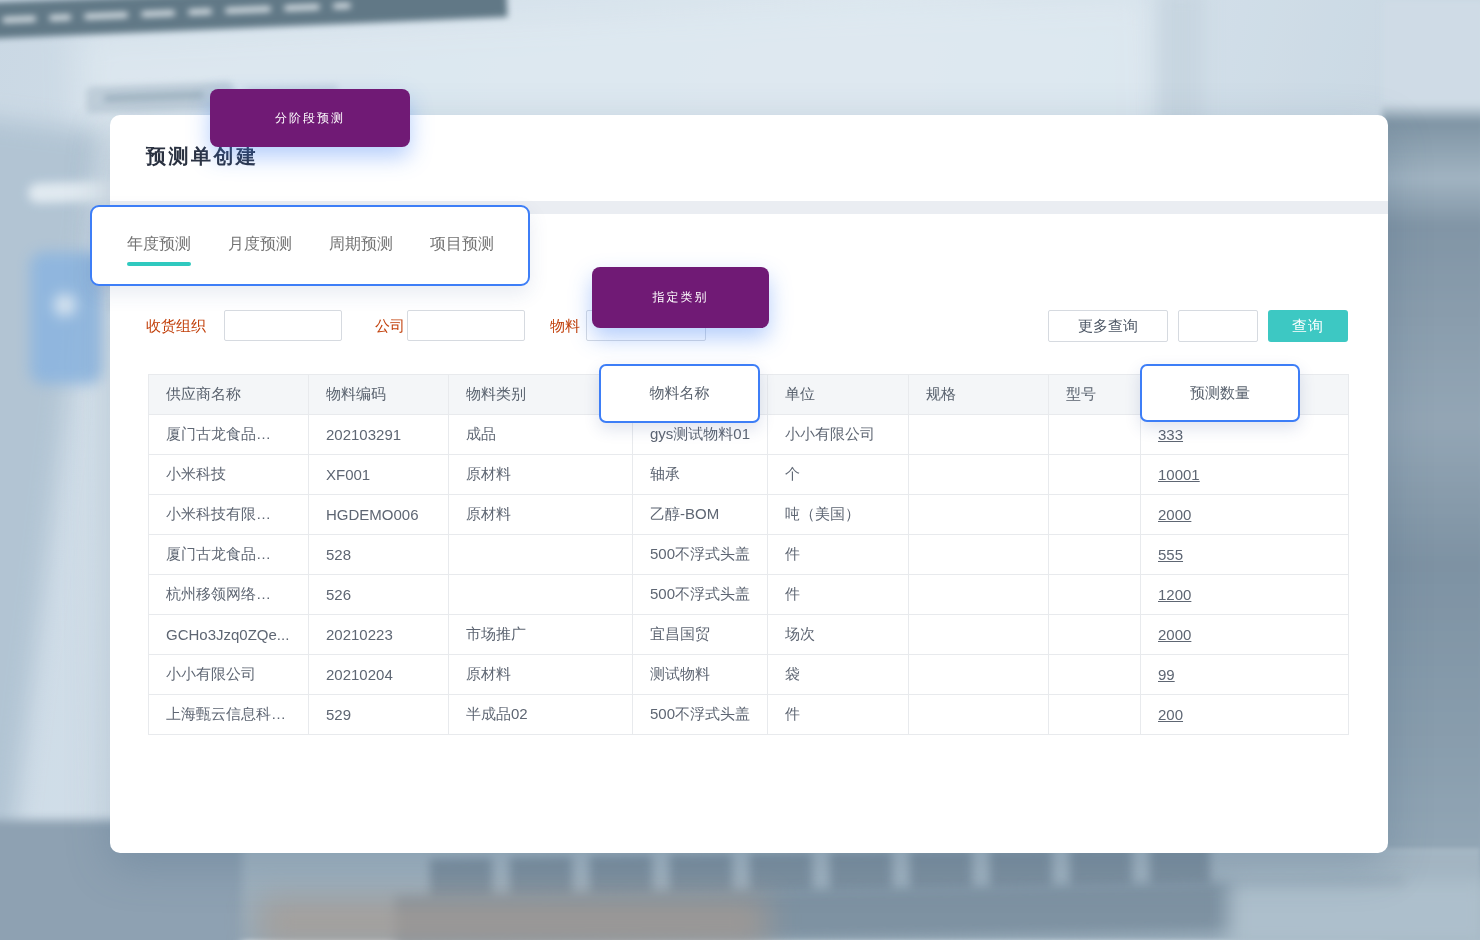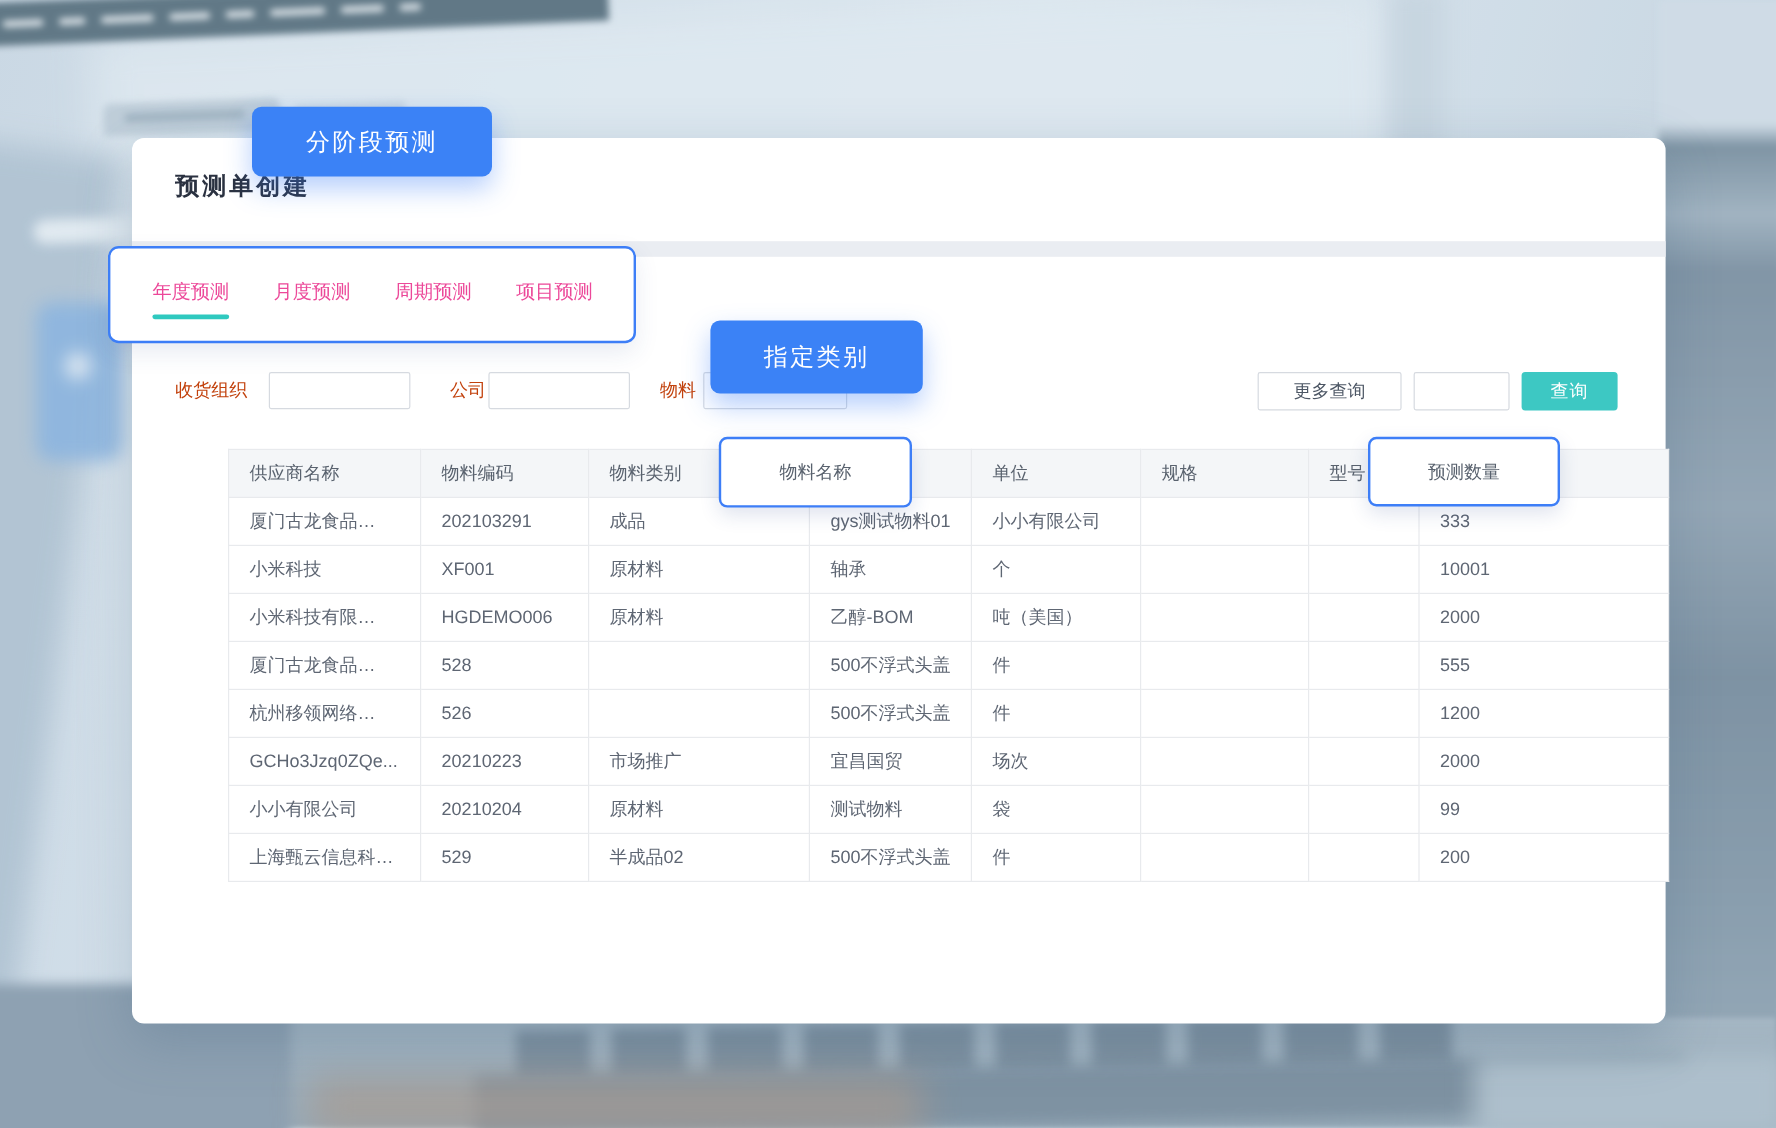--- a/index.html
+++ b/index.html
@@ -59,53 +59,53 @@
   .page-title{position:absolute;left:146px;top:143px;font-size:20px;line-height:26px;font-weight:600;
     color:#2a3140;letter-spacing:2.5px;z-index:2;}
   .gray-band{position:absolute;left:110px;top:201px;width:1278px;height:13px;background:#eaedf2;z-index:2;}
 
   
   .tabs-box{position:absolute;left:90px;top:205px;width:440px;height:81px;box-sizing:border-box;
     background:#fff;border:2px solid #3D7EF7;border-radius:9px;z-index:3;
     display:flex;align-items:center;padding-left:35px;gap:37px;
     box-shadow:0 8px 20px rgba(40,70,140,.10);}
   .tab{display:flex;flex-direction:column;align-items:center;margin-top:8px;cursor:pointer;}
-  .tab span{font-size:16px;color:#ec4899;line-height:22px;white-space:nowrap;}
+  .tab span{font-size:16px;color:#737373;line-height:22px;white-space:nowrap;}
   .tab .underline{width:64px;height:4px;border-radius:2px;margin-top:7px;background:transparent;}
   .tab.active .underline{background:#2fc9bf;}
 
   
   .flabel{position:absolute;top:316px;font-size:15px;color:#c2410c;line-height:19px;z-index:3;white-space:nowrap;}
   .finput{position:absolute;top:310px;height:31px;box-sizing:border-box;border:1px solid #d6dae0;
     border-radius:2px;background:#fff;z-index:3;padding:0 8px;font-size:14px;color:#333;outline:none;}
   .btn{position:absolute;top:310px;height:32px;box-sizing:border-box;border-radius:2px;z-index:3;
     font-size:15px;display:flex;align-items:center;justify-content:center;cursor:pointer;
     font-family:inherit;}
   .btn.ghost{background:#fff;border:1px solid #d6dae0;color:#4c5664;}
   .btn.teal{background:#3dc8c3;border:none;color:#fff;border-radius:3px;letter-spacing:1px;}
 
   
-  .table-wrap{position:absolute;left:148px;top:374px;width:1200px;z-index:2;margin-left:42px;}
+  .table-wrap{position:absolute;left:148px;top:374px;width:1200px;z-index:2;}
   table{border-collapse:collapse;table-layout:fixed;width:1200px;}
   th,td{border:1px solid #e8eaed;height:40px;box-sizing:border-box;padding:0 6px 0 17px;
     font-size:15px;text-align:left;overflow:hidden;white-space:nowrap;}
   th{background:#f4f6f8;color:#59626e;font-weight:400;}
   td{background:#fff;color:#5e6673;}
-  th:last-child,td:last-child{}
+  th:last-child,td:last-child{text-decoration:underline;}
 
   
   .hl-box{position:absolute;box-sizing:border-box;background:#fff;border:2px solid #3D7EF7;border-radius:7px;
     display:flex;align-items:center;justify-content:center;font-size:15px;color:#59626e;z-index:4;
     box-shadow:0 6px 16px rgba(40,70,140,.15);}
   .hl-material{left:599px;top:364px;width:161px;height:59px;}
   .hl-qty{left:1140px;top:364px;width:160px;height:58px;}
 
   
-  .callout{position:absolute;background:#3b82f6;border-radius:8px;display:flex;align-items:center;
-    justify-content:center;color:#fff;font-size:20px;letter-spacing:2px;z-index:5;
+  .callout{position:absolute;background:#701a75;border-radius:8px;display:flex;align-items:center;
+    justify-content:center;color:#fff;font-size:12px;letter-spacing:2px;z-index:5;
     box-shadow:0 10px 22px rgba(61,126,247,.38);white-space:nowrap;}
   .co-phased{left:210px;top:89px;width:200px;height:58px;}
   .co-category{left:592px;top:267px;width:177px;height:61px;}
   .co-quantity{left:1131px;top:269px;width:178px;height:62px;}
 </style>
 </head>
 <body>
 
 <div class="stage">
 

